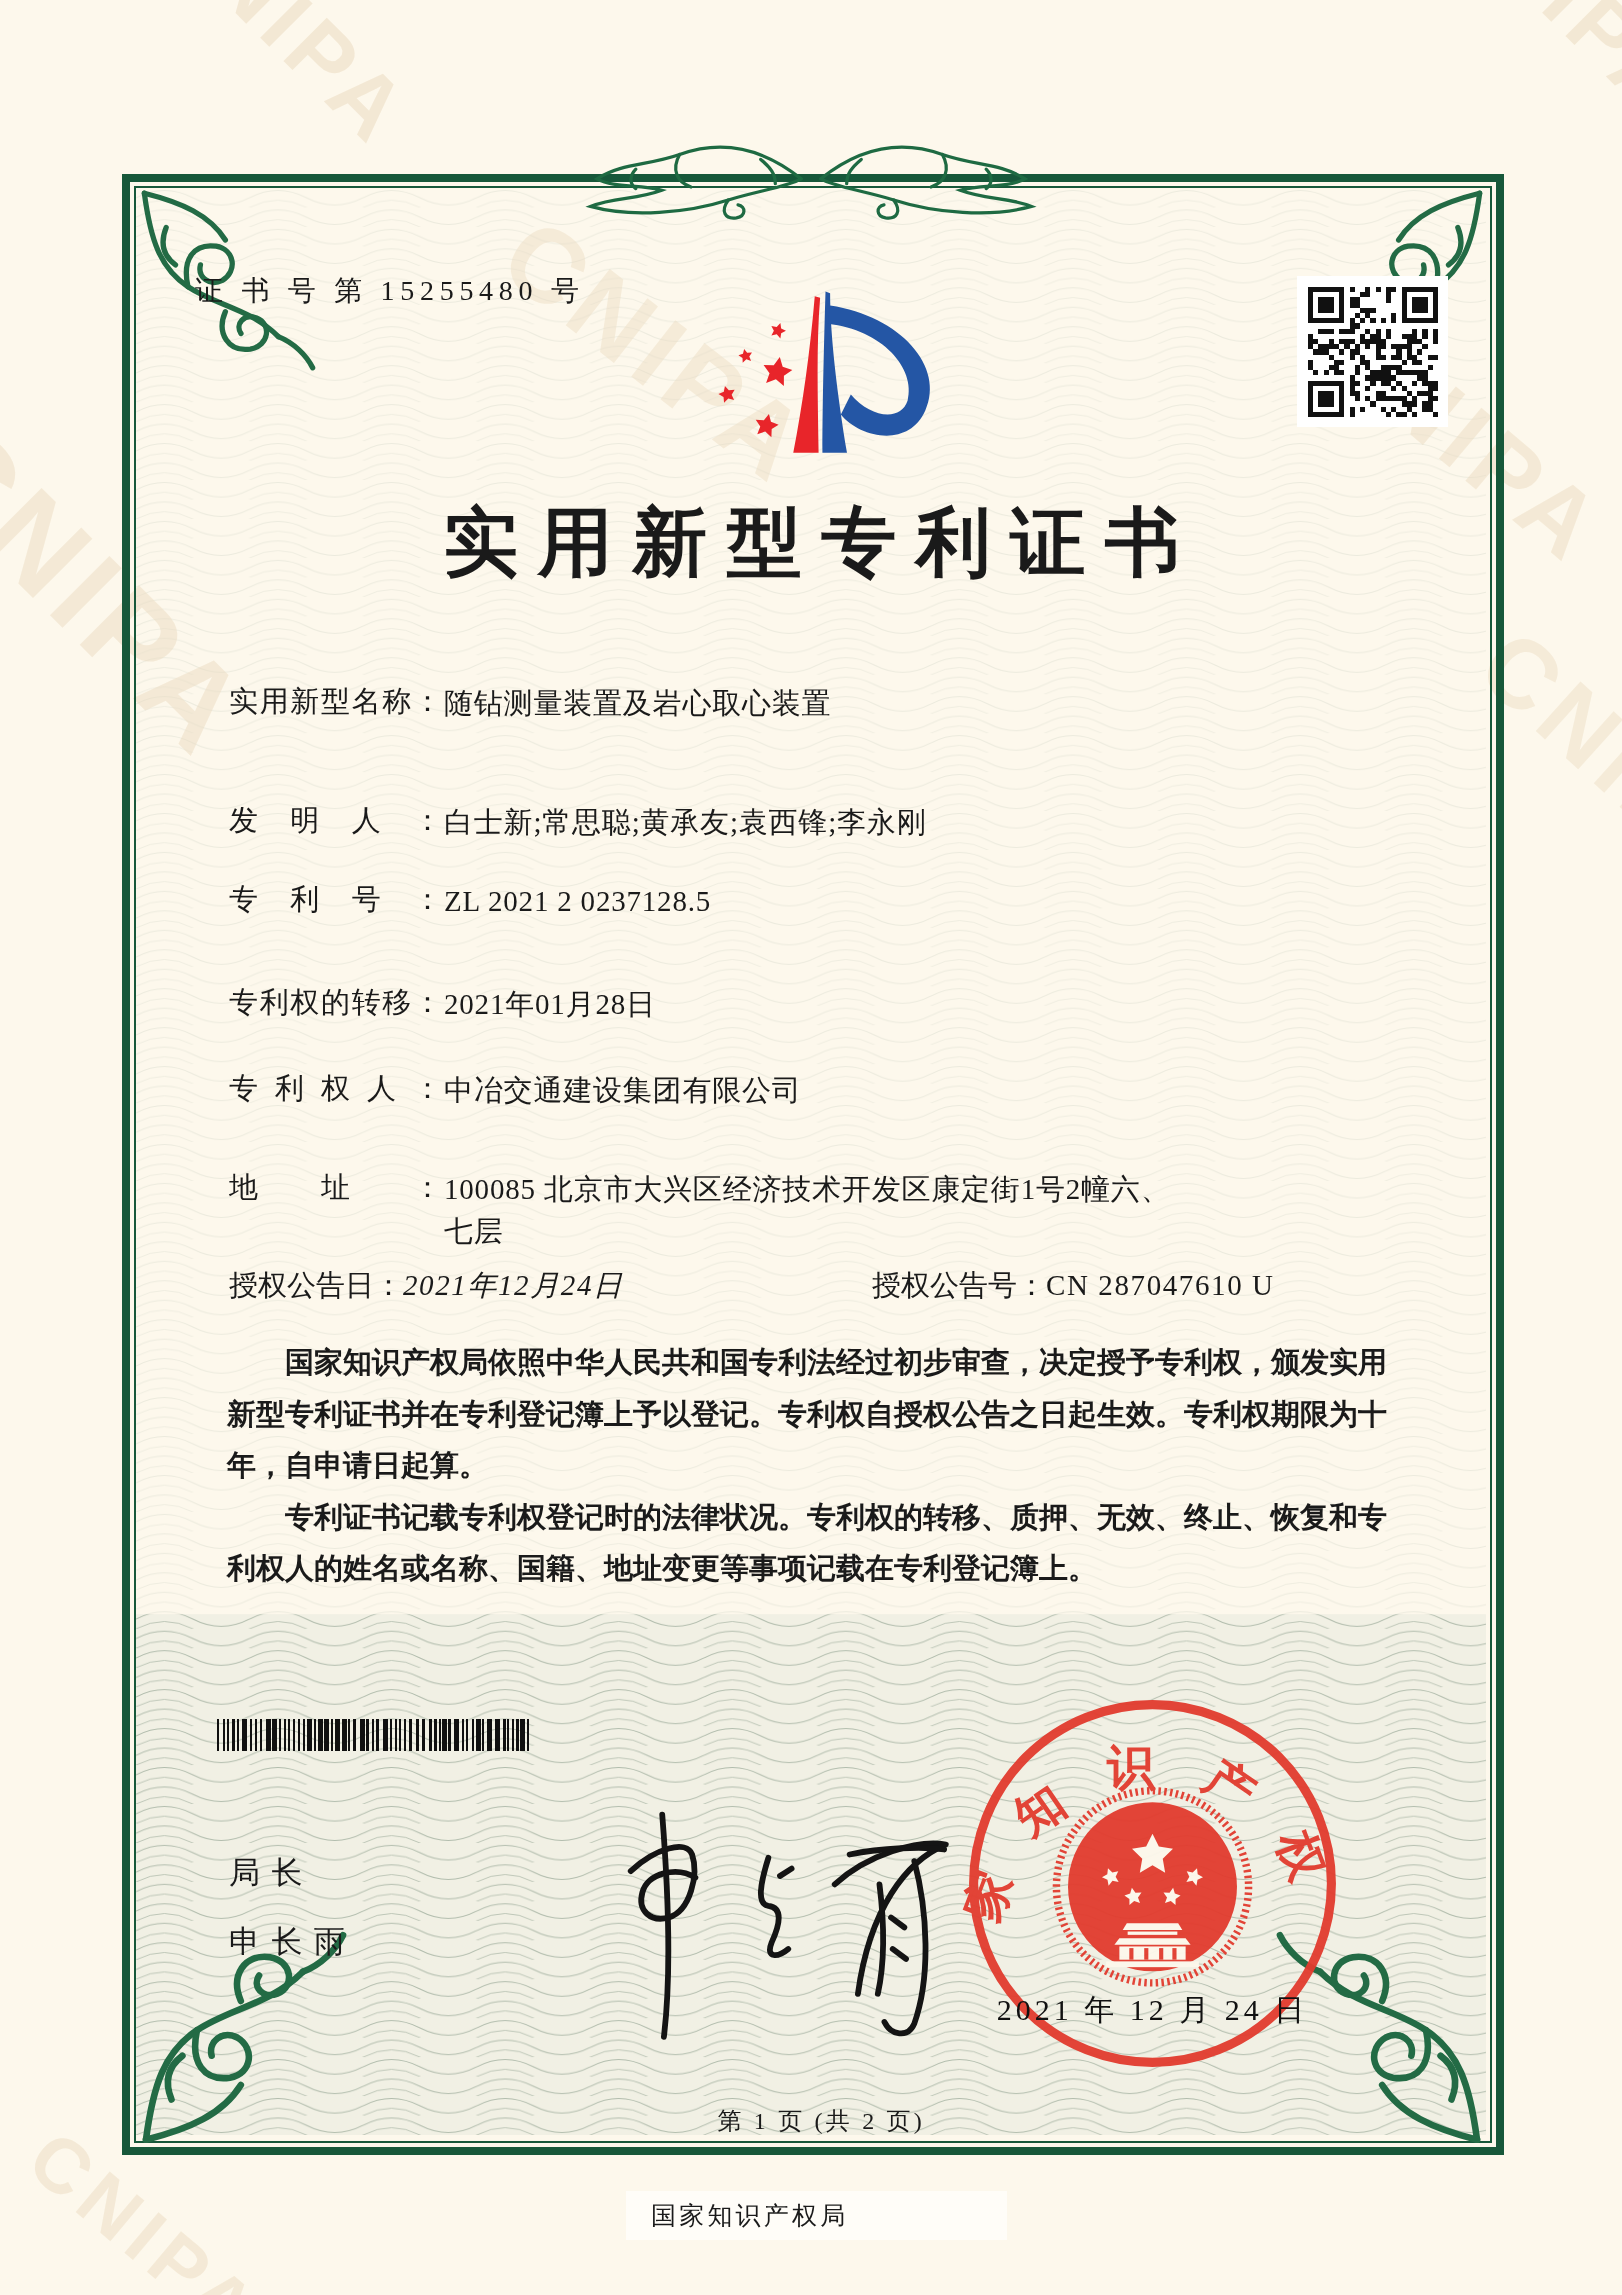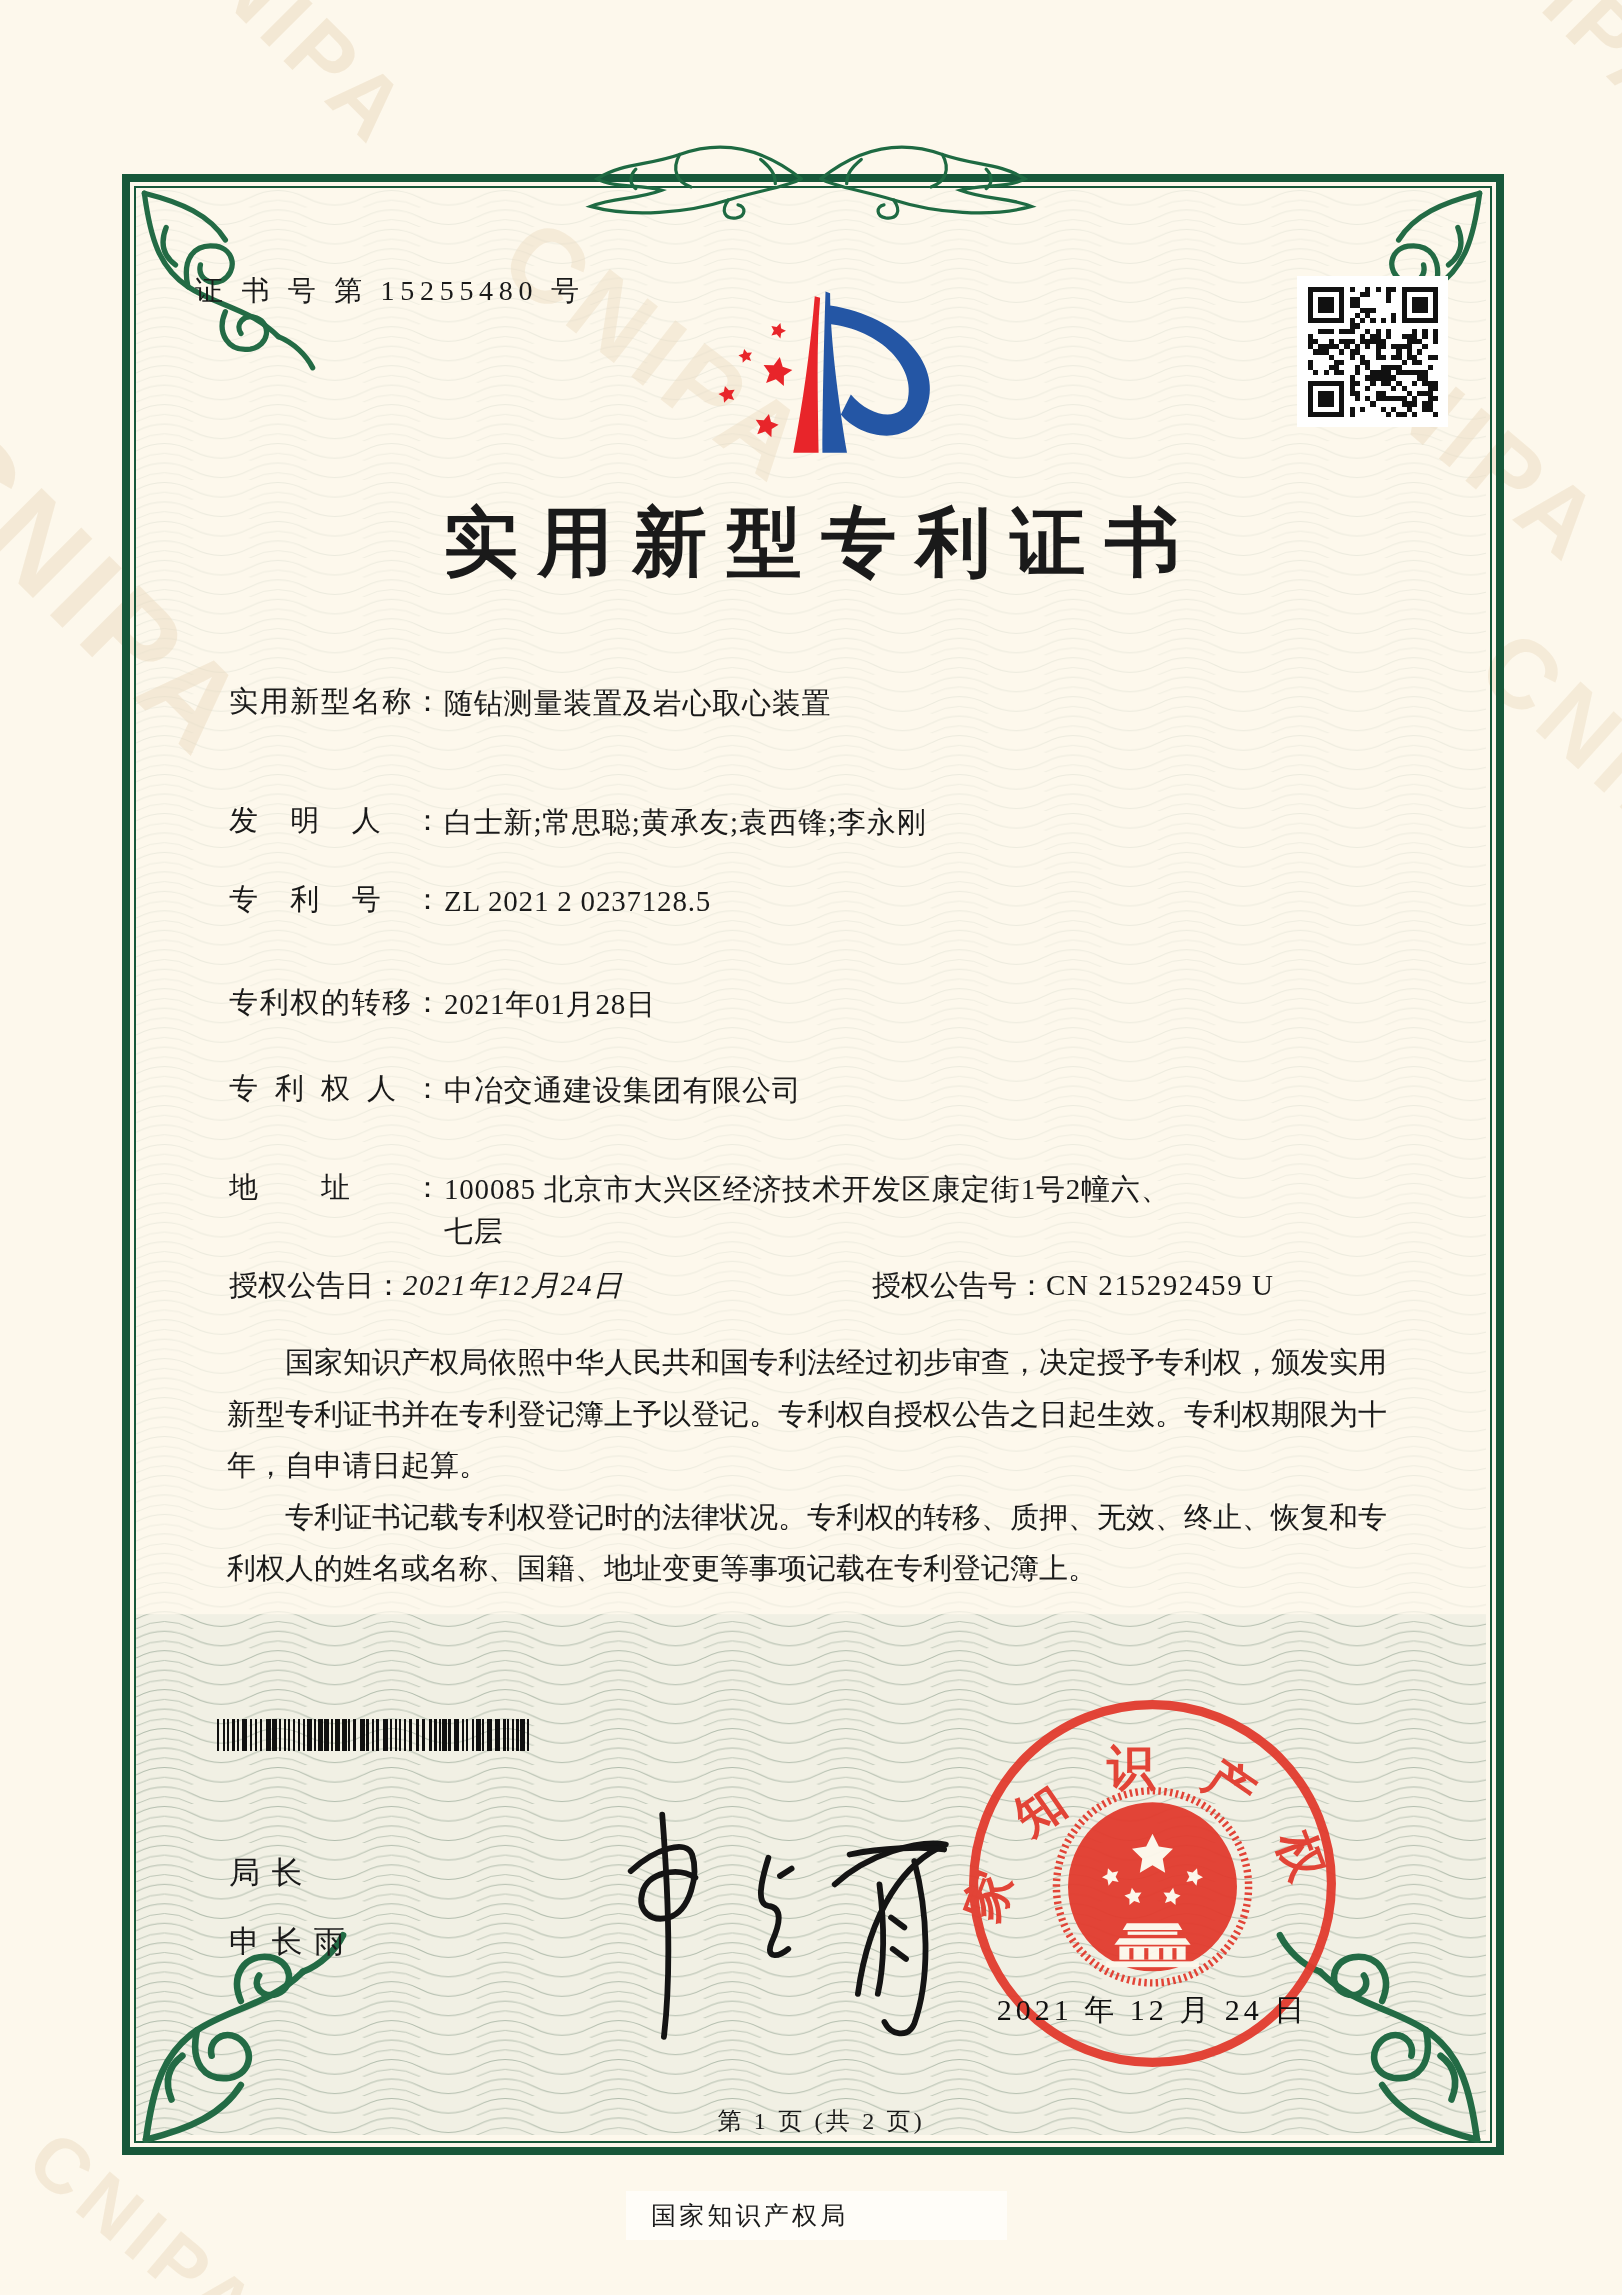--- a/index.html
+++ b/index.html
@@ -21,21 +21,21 @@
   .title{left:0;top:493px;width:100%;text-align:center;font-size:75px;font-weight:bold;
          letter-spacing:19.5px;text-indent:19.5px;z-index:4;}
   
   .frow{left:229px;width:1185px;font-size:29px;z-index:4;white-space:nowrap;}
   .flabel{display:inline-block;width:213px;text-align:justify;text-align-last:justify;vertical-align:top;}
   .fvalue{display:inline-block;margin-left:2px;letter-spacing:0.8px;vertical-align:top;
           white-space:pre-line;max-width:909px;line-height:1.45;}
   .grant2{left:872px;}
   
   .body-text{left:227px;top:1337px;width:1175px;font-size:29px;line-height:1.78;z-index:4;}
-  .body-text p{margin:0;text-indent:2em;}
+  .body-text p{margin:0;text-indent:2em;font-weight:bold;}
   
   .barcode{left:217px;top:1719px;width:318px;height:32px;z-index:4;}
   .signer-title{left:229px;top:1852px;font-size:31px;letter-spacing:11.4px;z-index:4;}
   .signer-name{left:229px;top:1921px;font-size:31px;letter-spacing:11.4px;z-index:4;}
   .signature{left:576px;top:1777px;width:398px;height:276px;z-index:4;}
   .seal{left:962px;top:1693px;width:381px;height:381px;z-index:4;opacity:.95;}
   .seal-date{left:962px;top:1990px;width:381px;text-align:center;font-size:30px;
              letter-spacing:4px;z-index:5;color:#111;}
   .footer-page{left:519px;top:2105px;width:406px;text-align:right;font-size:24px;
                letter-spacing:3.2px;z-index:4;}
@@ -467,21 +467,21 @@
     <span class="flabel">专利权人：</span><span class="fvalue">中冶交通建设集团有限公司</span>
   </div>
   <div class="abs frow" style="top:1168px;white-space:normal;">
     <span class="flabel">地址：</span><span class="fvalue">100085 北京市大兴区经济技术开发区康定街1号2幢六、
 七层</span>
   </div>
   <div class="abs frow" style="top:1266px;">
     <span>授权公告日：</span><span style="letter-spacing:1.6px;font-style:italic;">2021年12月24日</span>
   </div>
   <div class="abs frow grant2" style="top:1266px;">
-    <span>授权公告号：</span><span style="letter-spacing:1.6px;">CN 215292459 U</span>
+    <span>授权公告号：</span><span style="letter-spacing:1.6px;">CN 287047610 U</span>
   </div>
 
   <div class="abs body-text">
     <p>国家知识产权局依照中华人民共和国专利法经过初步审查，决定授予专利权，颁发实用新型专利证书并在专利登记簿上予以登记。专利权自授权公告之日起生效。专利权期限为十年，自申请日起算。</p>
     <p>专利证书记载专利权登记时的法律状况。专利权的转移、质押、无效、终止、恢复和专利权人的姓名或名称、国籍、地址变更等事项记载在专利登记簿上。</p>
   </div>
 
   <div class="abs barcode" style="position:absolute;">
       <div style="position:absolute;left:0px;top:0;width:2.4px;height:100%;background:#101010"></div>
       <div style="position:absolute;left:5.7px;top:0;width:2.4px;height:100%;background:#101010"></div>

